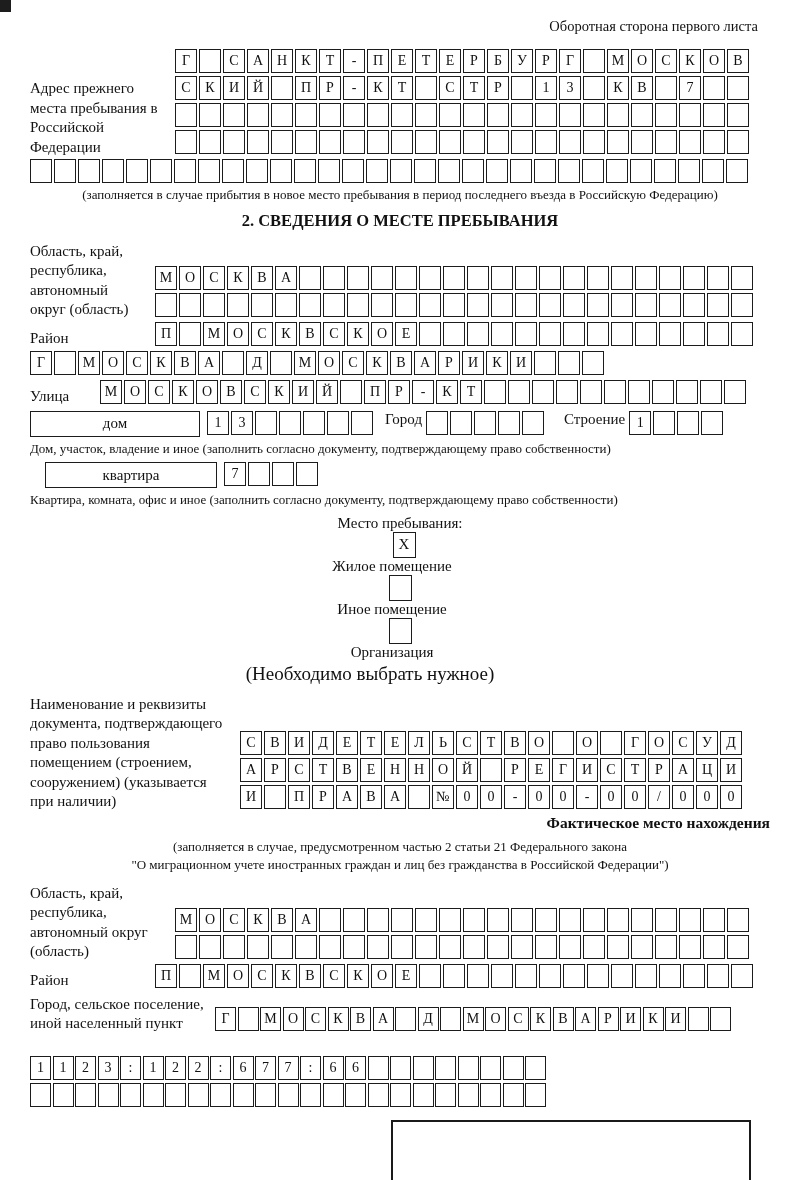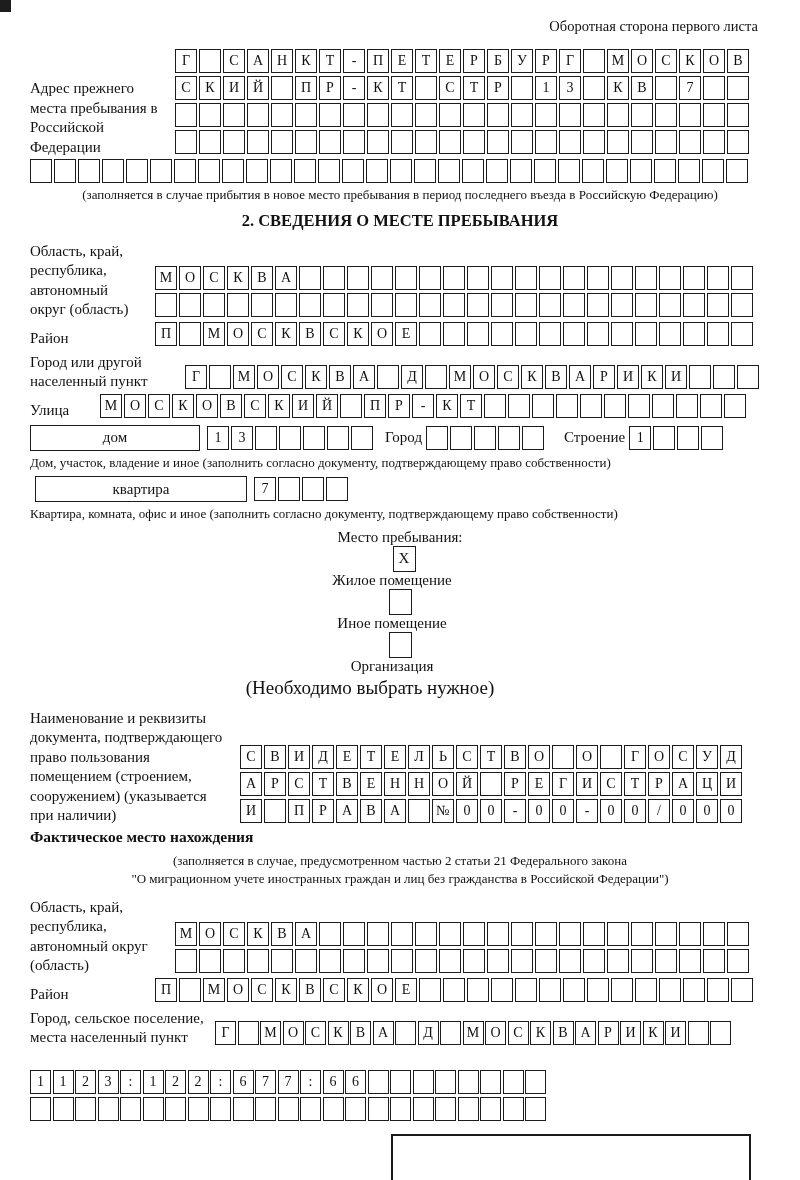--- a/index.html
+++ b/index.html
@@ -26,29 +26,29 @@
     box-sizing:border-box;flex:0 0 22px;width:22px;height:24px;margin-right:2px;
     border:1.6px solid #1c1c1c;display:inline-flex;align-items:center;justify-content:center;
     font-size:14px;line-height:1;background:#fff;
   }
   .tight .cell{flex-basis:21px;width:21px;margin-right:1.5px;}
 
   .caption{font-size:13px;line-height:1.35;}
   .cap-center{text-align:center;margin:3px 0 4px 0;}
   .cap-left{margin:1px 0 5px 0;}
   .sec-title{text-align:center;font-weight:bold;font-size:16.5px;margin:7px 0 9px 0;}
-  .sub-title{text-align:left;font-weight:bold;font-size:15.5px;margin:0 0 6px 0;}
-
-  .inline-line{display:flex;align-items:center;margin:4px 0 3px 0;}
+  .sub-title{text-align:right;font-weight:bold;font-size:15.5px;margin:0 0 6px 0;}
+
+  .inline-line{display:flex;margin:4px 0 3px 0;}
   .bigbox{
     box-sizing:border-box;height:26px;border:1.6px solid #1c1c1c;
     display:flex;align-items:center;justify-content:center;font-size:15px;background:#fff;
   }
   .dom-box{width:170px;}
-  .kv-box{width:212px;margin-left:5px;}
+  .kv-box{width:172px;margin-left:15px;}
   .small-gap{width:7px;flex-shrink:0;}
   .mid-lbl{font-size:15px;margin:0 4px 0 10px;white-space:nowrap;}
 
   .cb{
     box-sizing:border-box;width:23px;height:26px;border:1.6px solid #1c1c1c;flex-shrink:0;
     display:inline-flex;align-items:center;justify-content:center;font-size:15px;background:#fff;
   }
   .stay-line{display:flex;align-items:center;margin:6px 0 2px 0;font-size:15px;flex-direction:column;}
   .stay-opt{margin:0 26px 0 10px;white-space:nowrap;}
   .stay-note{width:330px;margin-left:175px;text-align:center;font-size:19px;margin-bottom:8px;}
@@ -294,21 +294,20 @@
       <span class="cell"></span>
       <span class="cell"></span>
       <span class="cell"></span>
       <span class="cell"></span>
       <span class="cell"></span>
       <span class="cell"></span>
     </div>
 </div>
 
 <div class="frow">
-  <div class="lbl w155">Город или другой населенный пункт</div>
   <div class="boxrow">
       <span class="cell">Г</span>
       <span class="cell"></span>
       <span class="cell">М</span>
       <span class="cell">О</span>
       <span class="cell">С</span>
       <span class="cell">К</span>
       <span class="cell">В</span>
       <span class="cell">А</span>
       <span class="cell"></span>
@@ -578,21 +577,21 @@
       <span class="cell"></span>
       <span class="cell"></span>
       <span class="cell"></span>
       <span class="cell"></span>
       <span class="cell"></span>
       <span class="cell"></span>
     </div>
 </div>
 
 <div class="frow">
-  <div class="lbl w185">Город, сельское поселение, места населенный пункт</div>
+  <div class="lbl w185">Город, сельское поселение, иной населенный пункт</div>
   <div class="boxrow tight">
       <span class="cell">Г</span>
       <span class="cell"></span>
       <span class="cell">М</span>
       <span class="cell">О</span>
       <span class="cell">С</span>
       <span class="cell">К</span>
       <span class="cell">В</span>
       <span class="cell">А</span>
       <span class="cell"></span>

